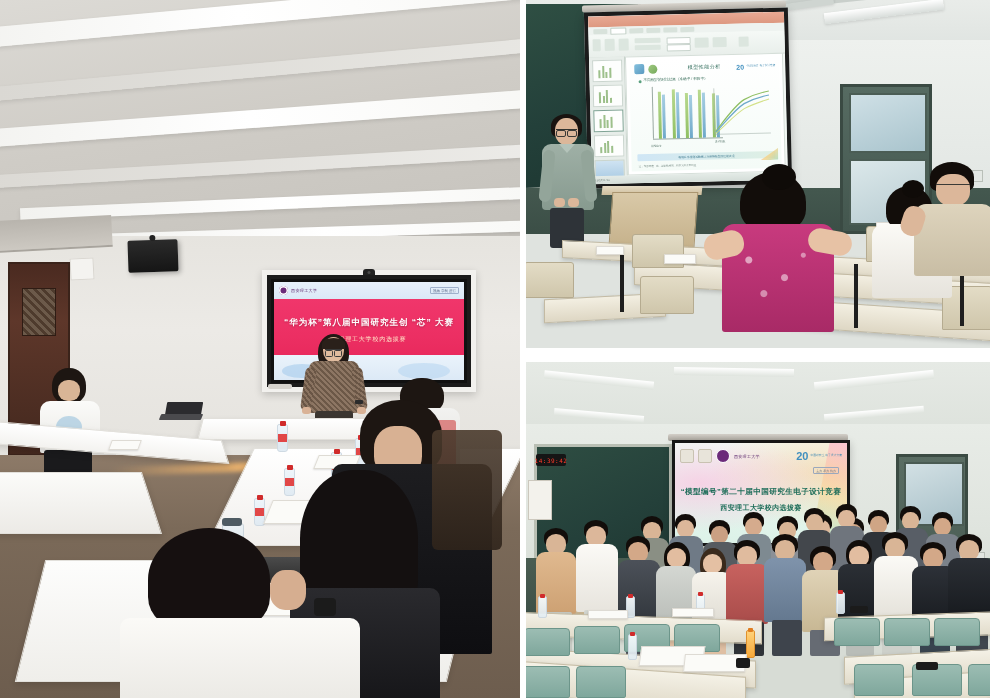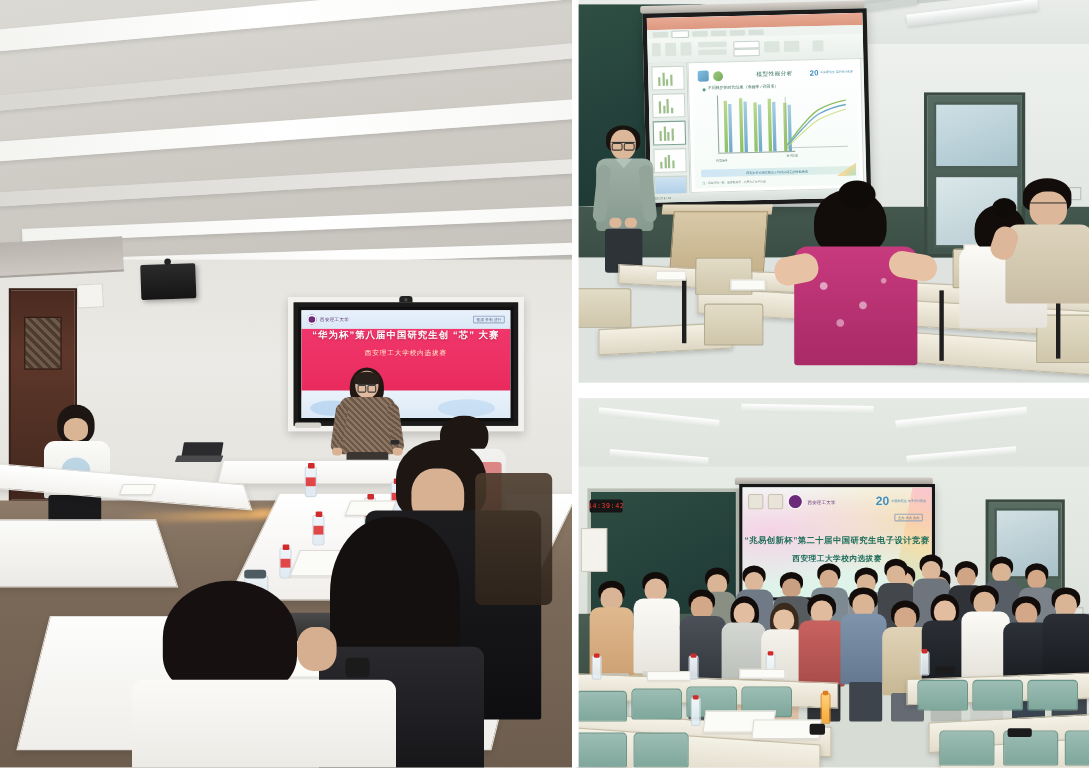--- a/index.html
+++ b/index.html
@@ -50,21 +50,21 @@
     background:linear-gradient(180deg,#e8f1fb,#dbe8f7);display:flex;align-items:center;
     justify-content:space-between;padding:0 5px;box-sizing:border-box;}
   .lp-logo{display:flex;align-items:center;gap:3px;}
   .lp-logo-mark{width:9px;height:9px;border-radius:50%;background:#6b2a7a;
     box-shadow:inset 0 0 0 1.5px #fff;}
   .lp-logo-txt{font-size:4px;color:#5d2a6e;letter-spacing:.4px;white-space:nowrap;}
   .lp-head-tag{font-size:3.5px;color:#5d6b8a;border:.5px solid #9fb0cc;padding:.5px 2px;
     border-radius:1px;white-space:nowrap;}
   .lp-slide-body{position:absolute;left:0;top:17px;right:0;height:62px;
     background:linear-gradient(180deg,#f0366b,#ec2f63 60%,#e8285b);
-    display:flex;flex-direction:column;align-items:center;justify-content:flex-start;gap:6px;}
+    display:flex;flex-direction:column;align-items:center;justify-content:center;gap:6px;}
   .lp-title-main{font-size:8.5px;color:#ffffff;font-weight:bold;letter-spacing:1px;
     text-shadow:0 1px 2px rgba(0,0,0,.25);white-space:nowrap;}
   .lp-title-sub{font-size:6px;color:#ffe9c9;letter-spacing:.8px;white-space:nowrap;}
   .lp-slide-foot{position:absolute;left:0;bottom:0;width:100%;height:25px;
     background:linear-gradient(180deg,#eaf3fb,#dce9f6);}
   .lp-foot-shape{position:absolute;bottom:2px;left:8px;width:40px;height:14px;border-radius:50%;
     background:rgba(160,200,235,.55);}
   .lp-foot-shape2{position:absolute;bottom:1px;right:14px;width:52px;height:16px;border-radius:50%;
     background:rgba(175,210,240,.5);}
   .lp-side-strip{position:absolute;top:20px;width:7px;height:52px;
@@ -727,21 +727,21 @@
           <span class="lg u"></span>
           <span class="nm">西安理工大学</span>
         </span>
         <span class="brs-20">
           <span class="n">20</span>
           <span class="t">中国研究生
 电子设计竞赛</span>
         </span>
       </div>
       <div class="brs-tag">主办 承办 协办</div>
-      <div class="brs-t1">“兆易创新杯”第二十届中国研究生电子设计竞赛</div>
+      <div class="brs-t1">“模型编号”第二十届中国研究生电子设计竞赛</div>
       <div class="brs-t2">西安理工大学校内选拔赛</div>
     </div>
 
     <div class="br-door">
       <div class="br-door-win"></div>
     </div>
     <div class="br-socket" style="left:448px;top:190px;"></div>
     <div class="br-socket" style="left:436px;top:190px;"></div>
     <div class="br-podium"></div>
 

